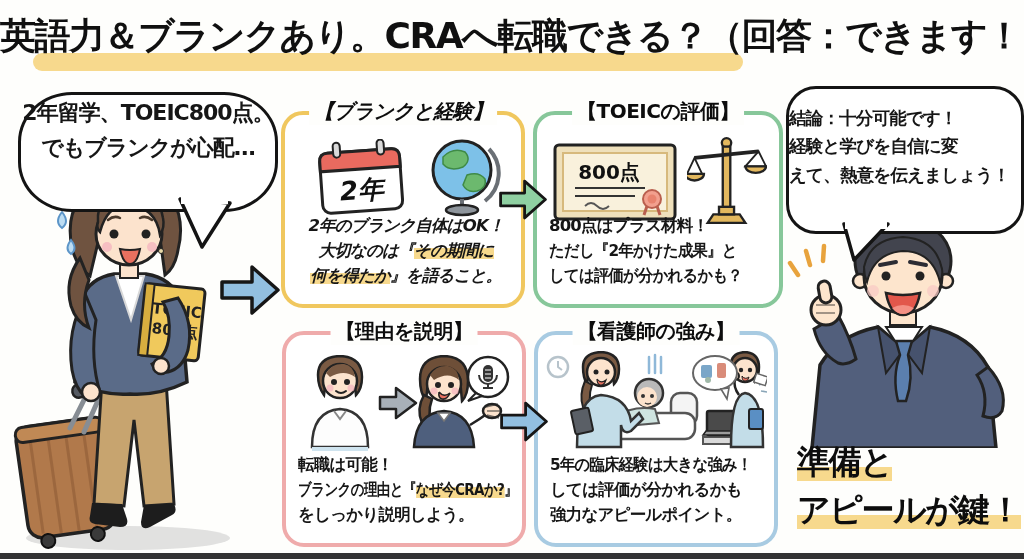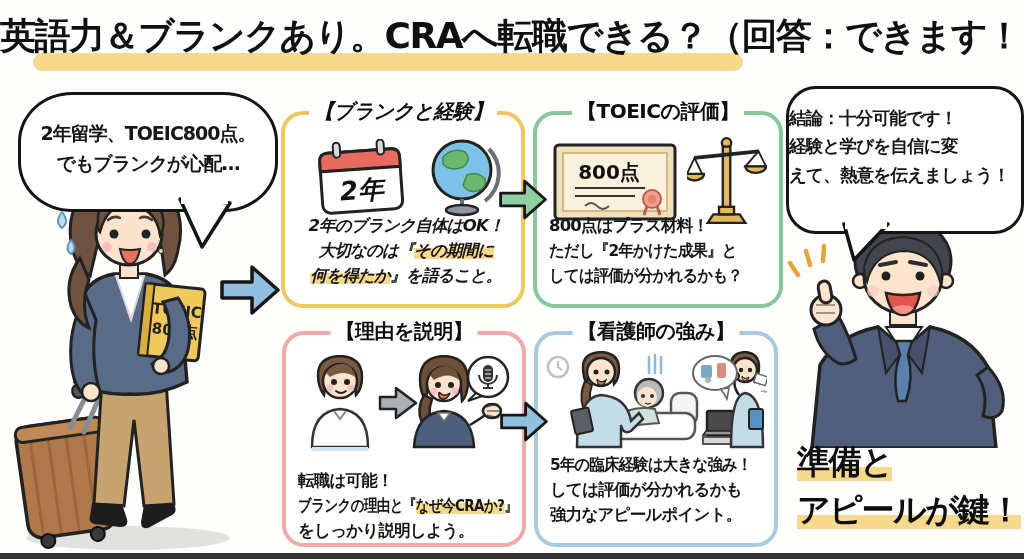--- a/index.html
+++ b/index.html
@@ -10,39 +10,39 @@
   }
   .abs{position:absolute;}
   
   .title-hl-bar{left:33px;top:53px;width:710px;height:18px;border-radius:9px;
     background:var(--highlight);z-index:1;}
   .main-title{left:0;top:12px;width:1024px;text-align:center;z-index:2;
     font-size:36px;letter-spacing:-1.5px;white-space:nowrap;color:#101010;}
   
   .bubble{background:#fff;border:3.5px solid #141414;z-index:4;}
   .bubble-left{left:18px;top:92px;width:254px;height:114px;border-radius:54px/50px;}
-  .bubble-left .txt{padding-top:23px;text-align:center;font-size:19px;line-height:1.6;letter-spacing:-1px;}
+  .bubble-left .txt{text-align:center;font-size:22px;line-height:1.6;letter-spacing:-1px;}
   .bubble-right{left:786px;top:86px;width:232px;height:142px;border-radius:30px;}
   .bubble-right .txt{padding-top:15px;font-size:17.5px;line-height:1.62;letter-spacing:-0.8px;}
   .tail{z-index:5;}
   
   .panel{background:#fff;border-radius:22px;z-index:3;}
   .panel-title{position:absolute;top:-17px;left:50%;transform:translateX(-50%);
     background:#fefefc;padding:0 5px;font-size:20px;white-space:nowrap;letter-spacing:-0.5px;color:#0d0d0d;}
   .panel-text{position:absolute;left:12px;right:6px;font-size:16.5px;line-height:1.52;letter-spacing:-0.8px;}
   .panel-text .line{white-space:nowrap;}
   .panel-text .line.compress{transform:scaleX(0.82);transform-origin:left center;}
   .panel-text .line.compress2{transform:scaleX(0.93);transform-origin:left center;}
   #panel-blank{left:281px;top:111px;width:236px;height:189px;border:4.5px solid var(--panel-yellow);font-style:italic;}
   #panel-toeic{left:533px;top:111px;width:242px;height:189px;border:4.5px solid var(--panel-green);}
   #panel-reason{left:282px;top:331px;width:236px;height:208px;border:4.5px solid var(--panel-pink);}
   #panel-nurse{left:534px;top:331px;width:236px;height:208px;border:4.5px solid var(--panel-blue);}
   #panel-blank .panel-text{top:98px;text-align:center;}
   #panel-toeic .panel-text{top:98px;}
-  #panel-reason .panel-text{top:117px;margin-top:16px;}
+  #panel-reason .panel-text{top:117px;}
   #panel-nurse .panel-text{top:117px;}
   .hl{background-image:linear-gradient(var(--highlight),var(--highlight));
       background-size:100% 60%;background-position:0 88%;background-repeat:no-repeat;}
   
   .closing{left:797px;top:438px;z-index:3;font-size:33px;line-height:1.45;letter-spacing:-1.5px;color:#0d0d0d;}
   .closing .under-hl{background-image:linear-gradient(var(--highlight),var(--highlight));
       background-size:100% 14px;background-position:0 100%;background-repeat:no-repeat;
       white-space:nowrap;}
   
   .bottom-edge{left:0;top:553px;width:1024px;height:6px;background:#333333;z-index:1;}

